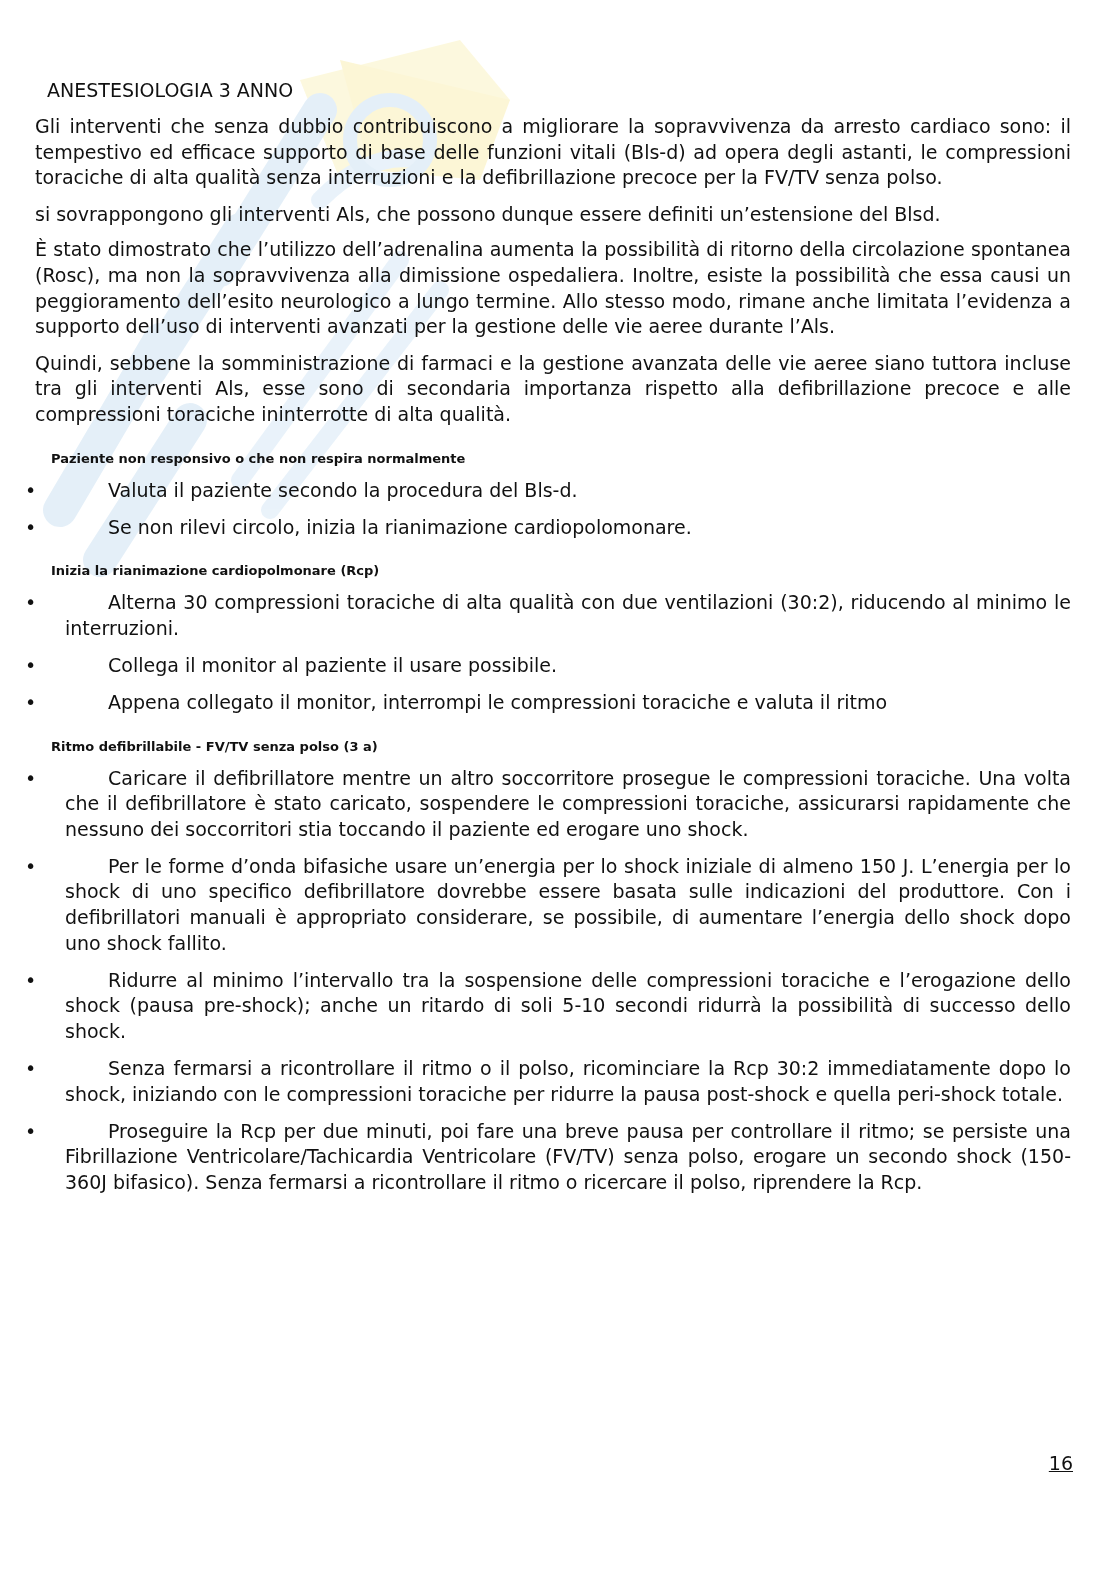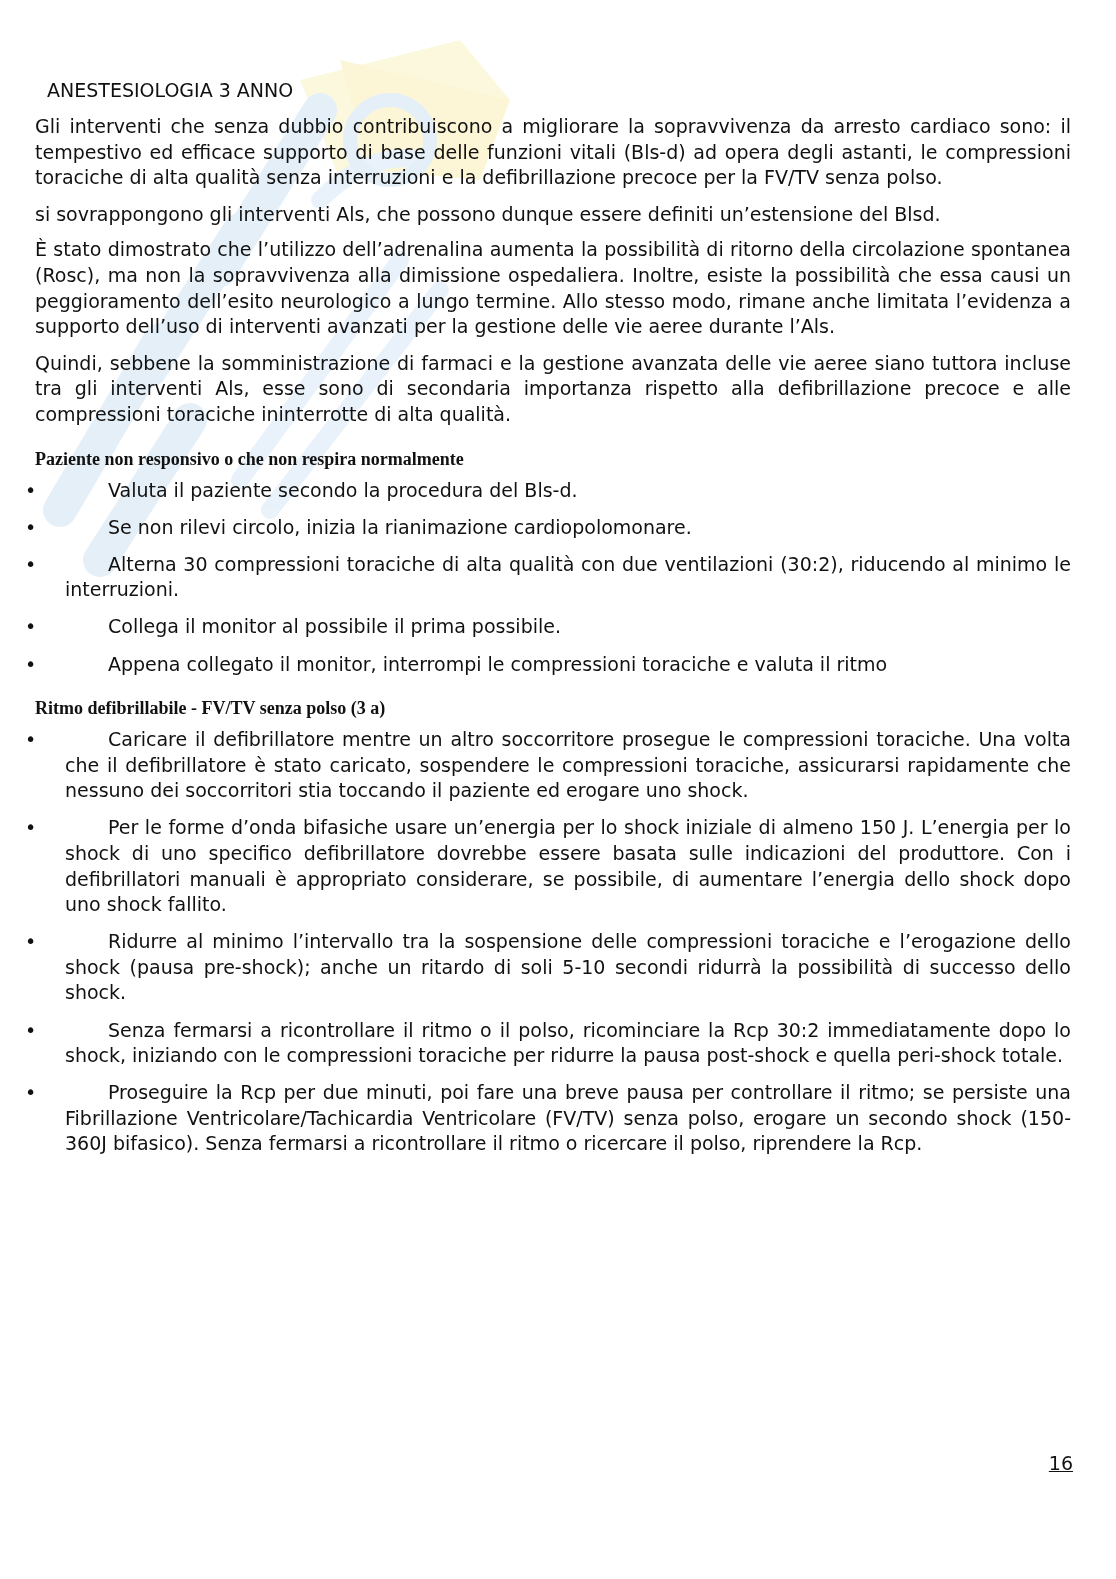--- a/index.html
+++ b/index.html
@@ -40,25 +40,24 @@
       font-size: 19px;
       line-height: 25.6px;
       margin: 0 0 11px 0;
       text-align: justify;
       text-align-last: left;
     }
     p.para.first {
       margin-bottom: 10px;
     }
     h2.section {
-      font-size: 18px;
+      font-size: 13px;
       font-weight: bold;
       line-height: 26px;
-      margin: 18px 0 6px 0;
-      font-family: Liberation Serif, serif;
+      margin: 18px 0 6px 16px;
     }
     ul.bullets {
       list-style: none;
       margin: 0;
       padding: 0;
     }
     ul.bullets li {
       position: relative;
       font-size: 19px;
       line-height: 25.6px;
@@ -128,28 +127,29 @@
         <span class="txt">Valuta il paziente secondo la procedura del Bls-d.</span>
       </li>
       <li>
         <span class="dot">•</span>
         <span class="txt">Se non rilevi circolo, inizia la rianimazione cardiopolomonare.</span>
       </li>
     </ul>
   </section>
 
   <section>
+    <h2 class="section">Inizia la rianimazione cardiopolmonare (Rcp)</h2>
     <ul class="bullets">
       <li>
         <span class="dot">•</span>
         <span class="txt">Alterna 30 compressioni toraciche di alta qualità con due ventilazioni (30:2), riducendo al minimo le interruzioni.</span>
       </li>
       <li>
         <span class="dot">•</span>
-        <span class="txt">Collega il monitor al possibile il prima possibile.</span>
+        <span class="txt">Collega il monitor al paziente il usare possibile.</span>
       </li>
       <li>
         <span class="dot">•</span>
         <span class="txt">Appena collegato il monitor, interrompi le compressioni toraciche e valuta il ritmo</span>
       </li>
     </ul>
   </section>
 
   <section>
     <h2 class="section">Ritmo defibrillabile - FV/TV senza polso (3 a)</h2>

